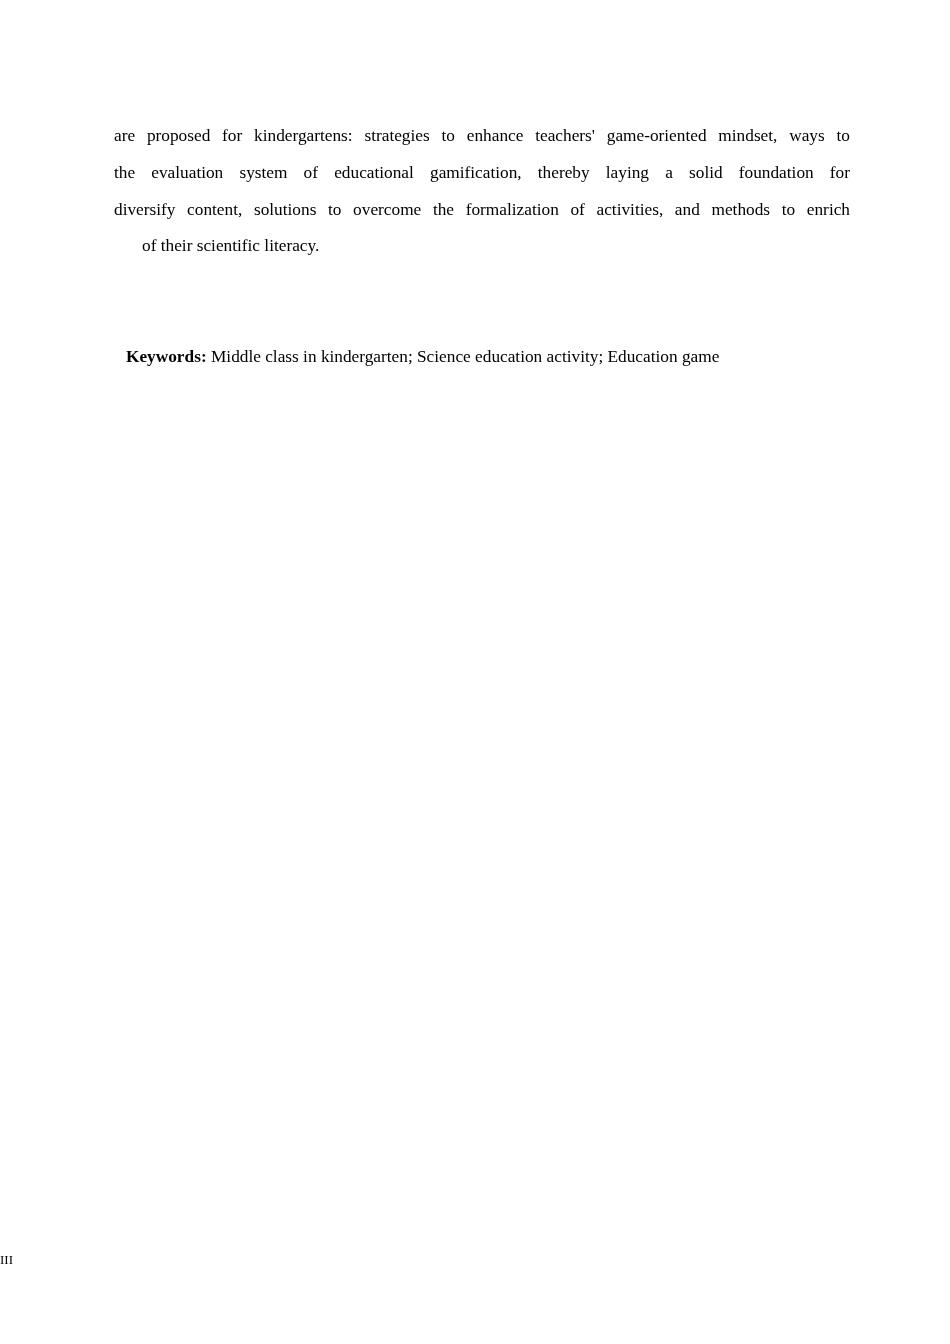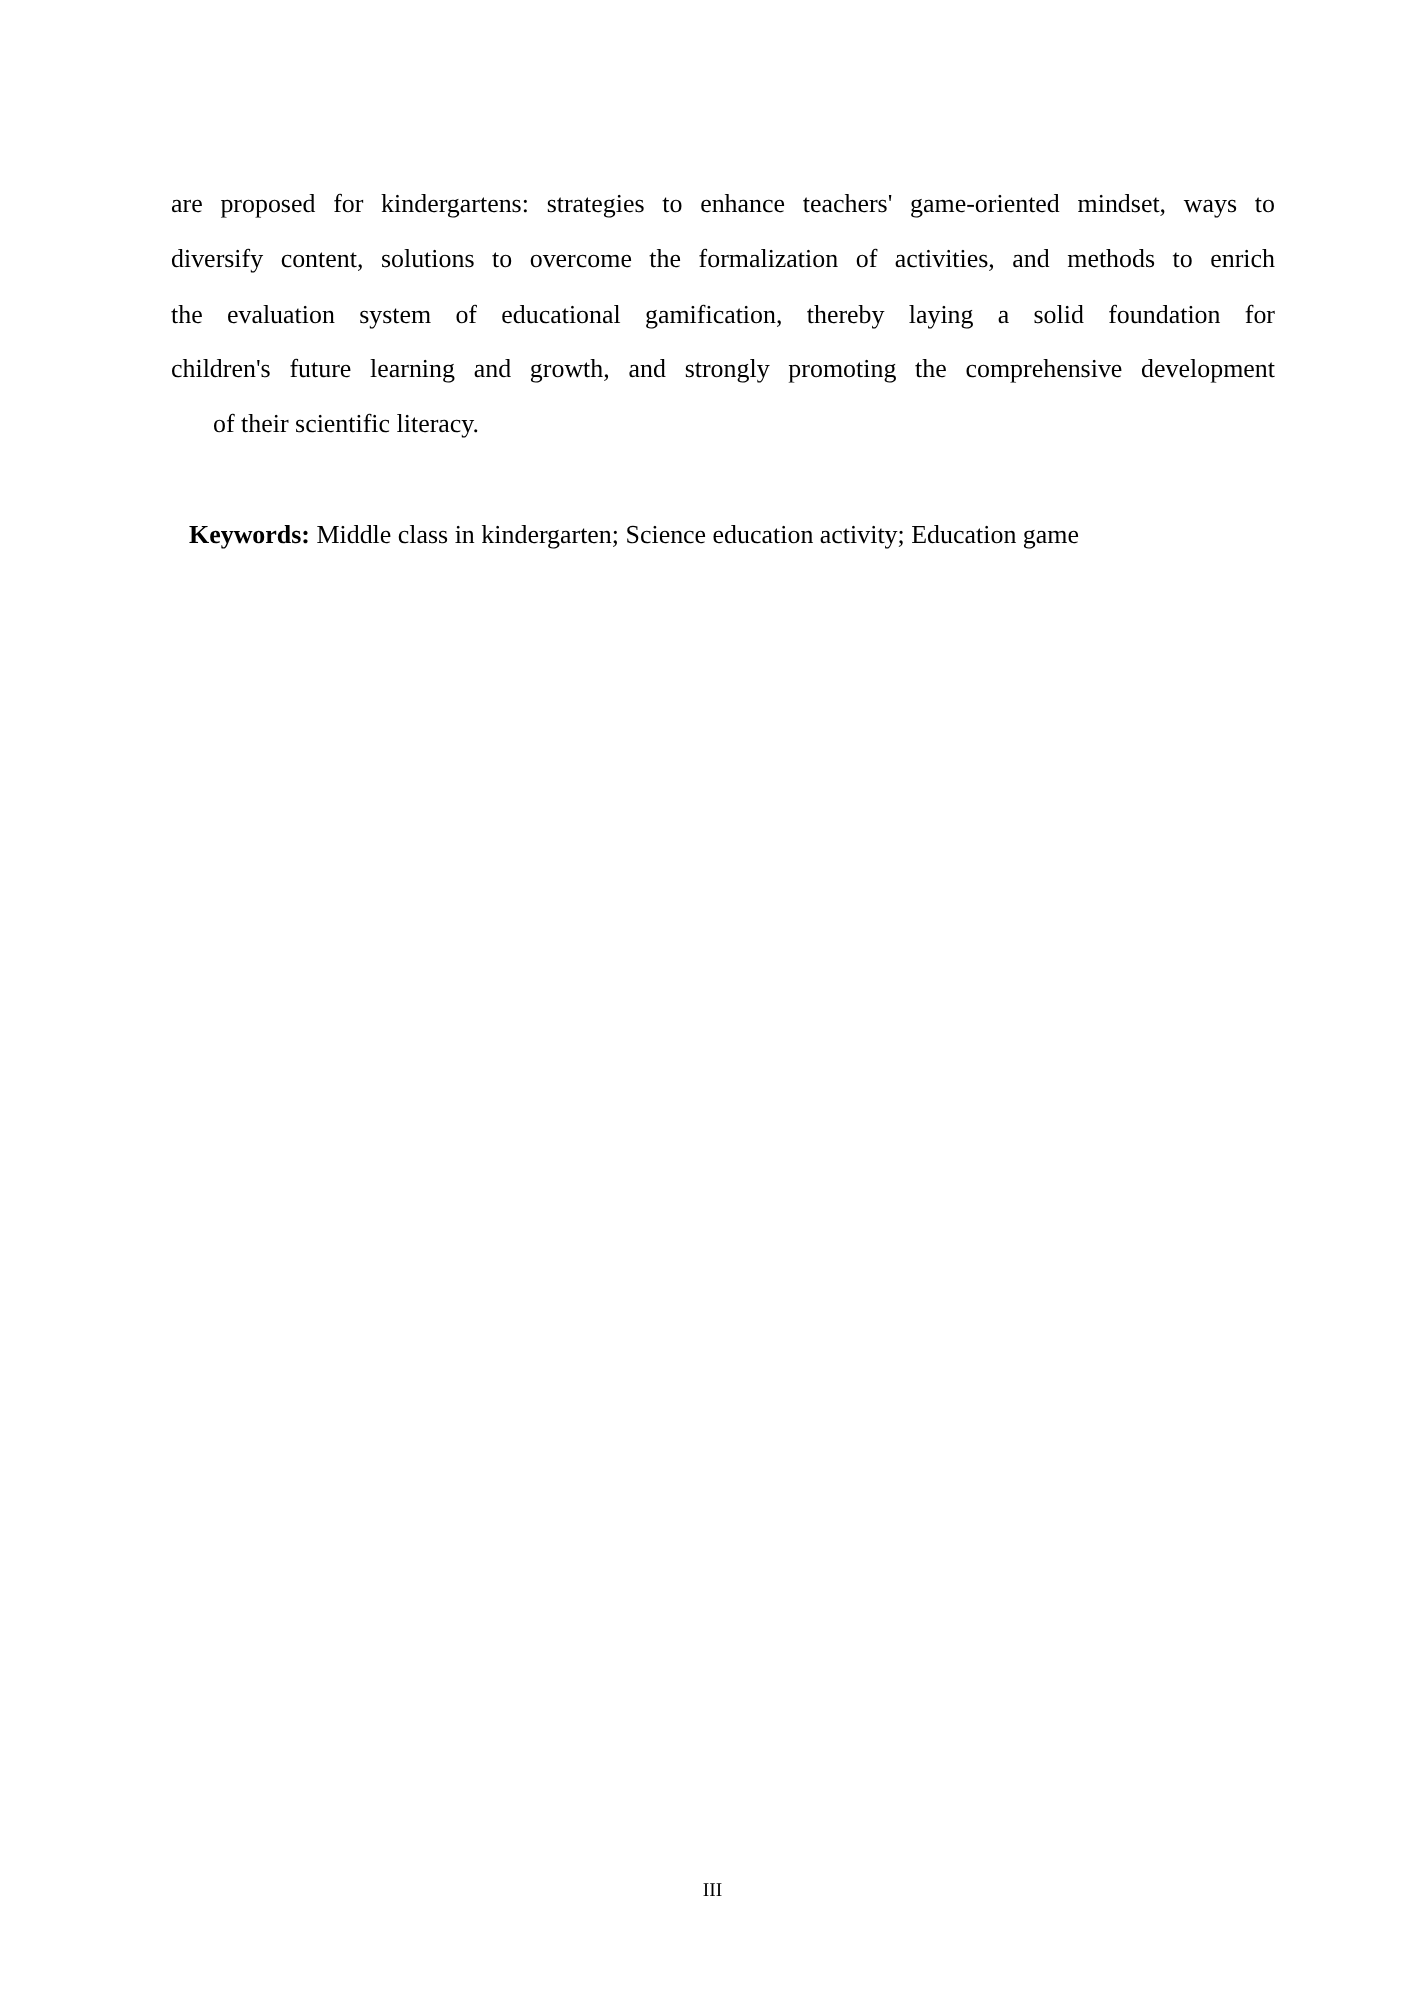--- a/index.html
+++ b/index.html
@@ -54,34 +54,32 @@
     }
     .keywords .kw-label {
       font-weight: bold;
       margin-left: 12px;
     }
     .page-number {
       position: absolute;
       left: 0;
       width: 950px;
       top: 1251px;
-      text-align: center;
       font-size: 13px;
       line-height: 18px;
     }
   </style>
 </head>
 <body>
 
 <div class="page">
   <div class="abstract-body">
     <span class="line">are proposed for kindergartens: strategies to enhance teachers' game-oriented mindset, ways to</span>
+    <span class="line">the evaluation system of educational gamification, thereby laying a  solid foundation for</span>
     <span class="line">diversify content, solutions to overcome the formalization of activities, and methods to enrich</span>
-    <span class="line">the evaluation system of educational gamification, thereby laying a  solid foundation for</span>
-    <span class="line">children's future learning and growth, and strongly promoting the comprehensive development</span>
     <span class="line last">of their scientific literacy.</span>
   </div>
 
   <div class="keywords">
     <span class="kw-label">Keywords:</span><span> Middle class in kindergarten; Science education activity; Education game</span>
   </div>
 
   <div class="page-number">III</div>
 </div>
 

